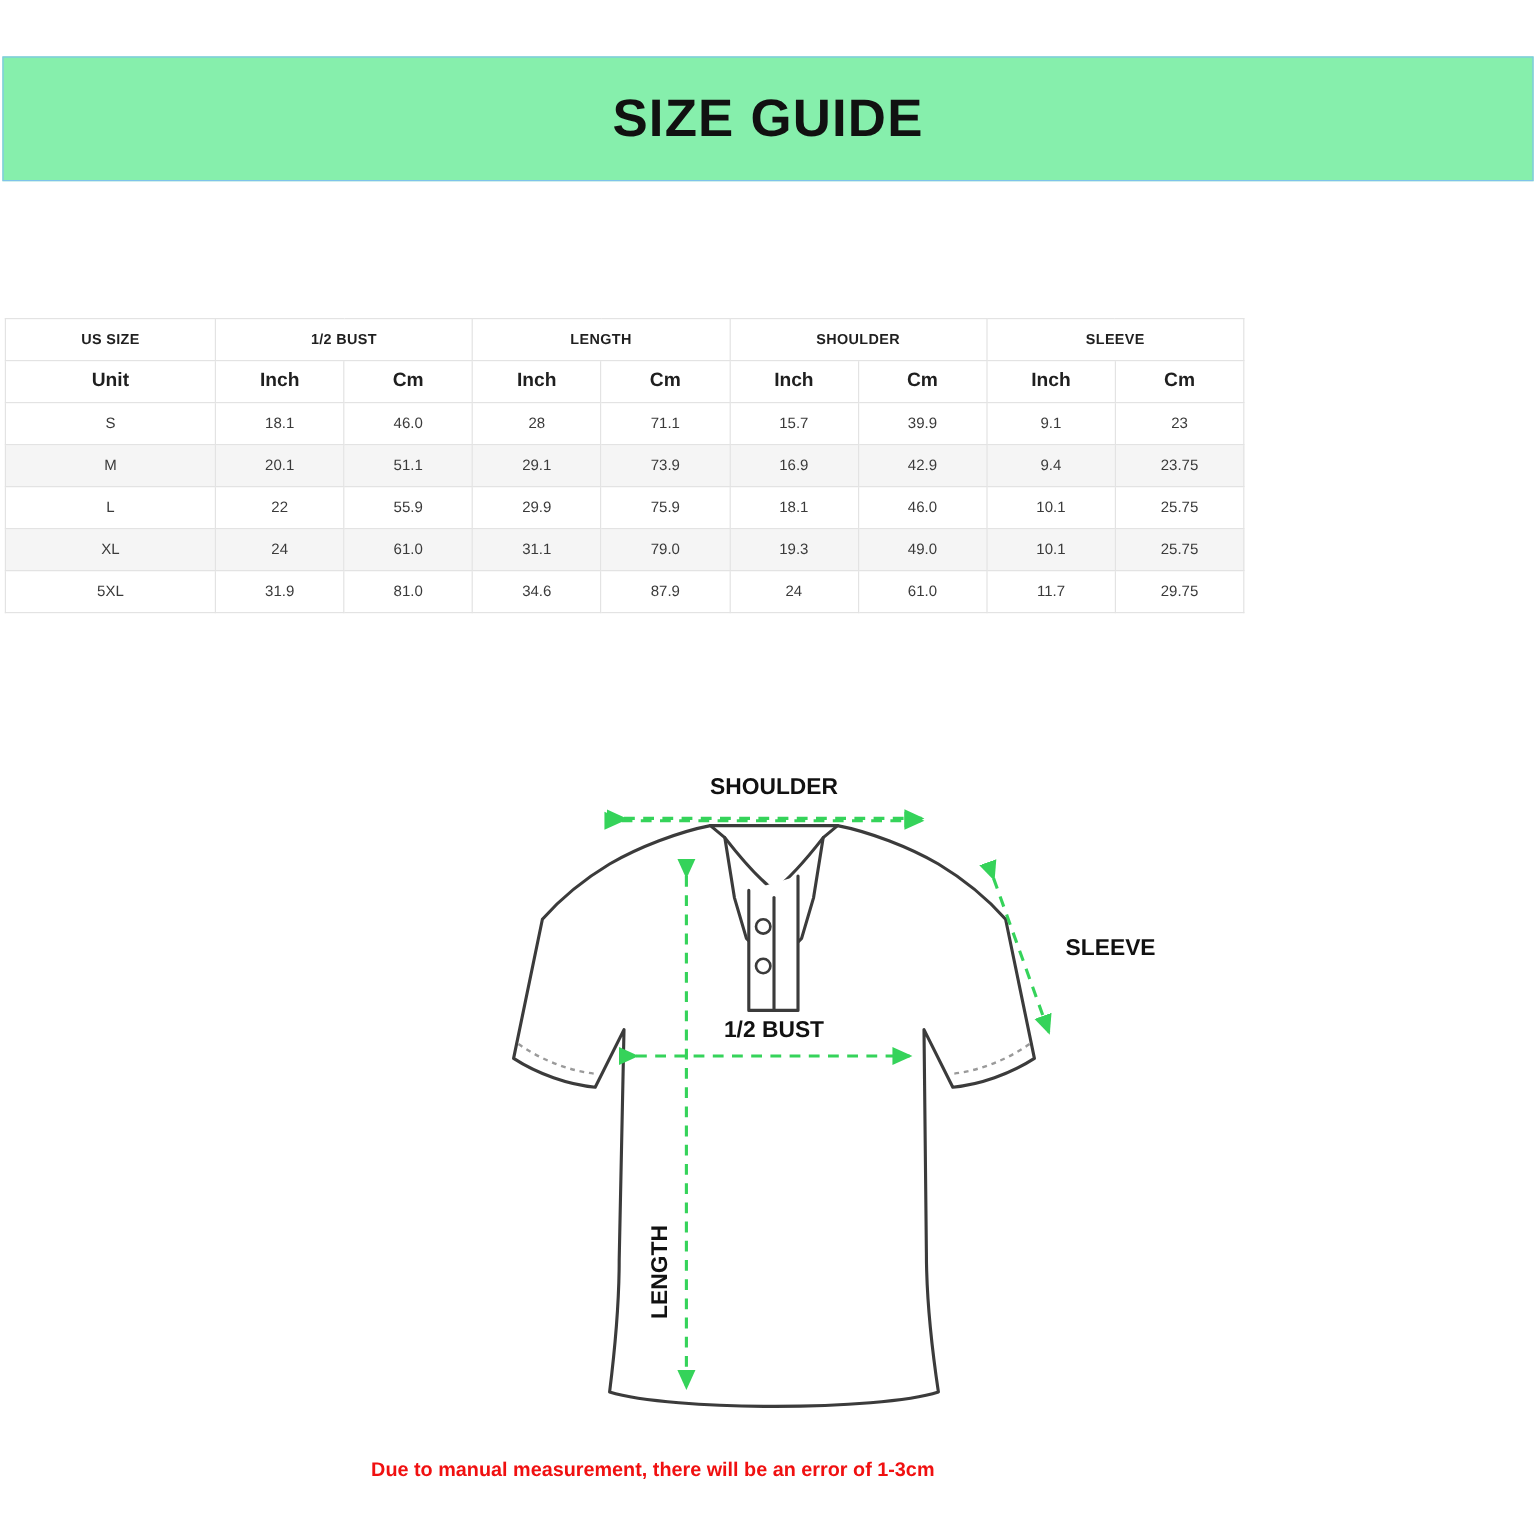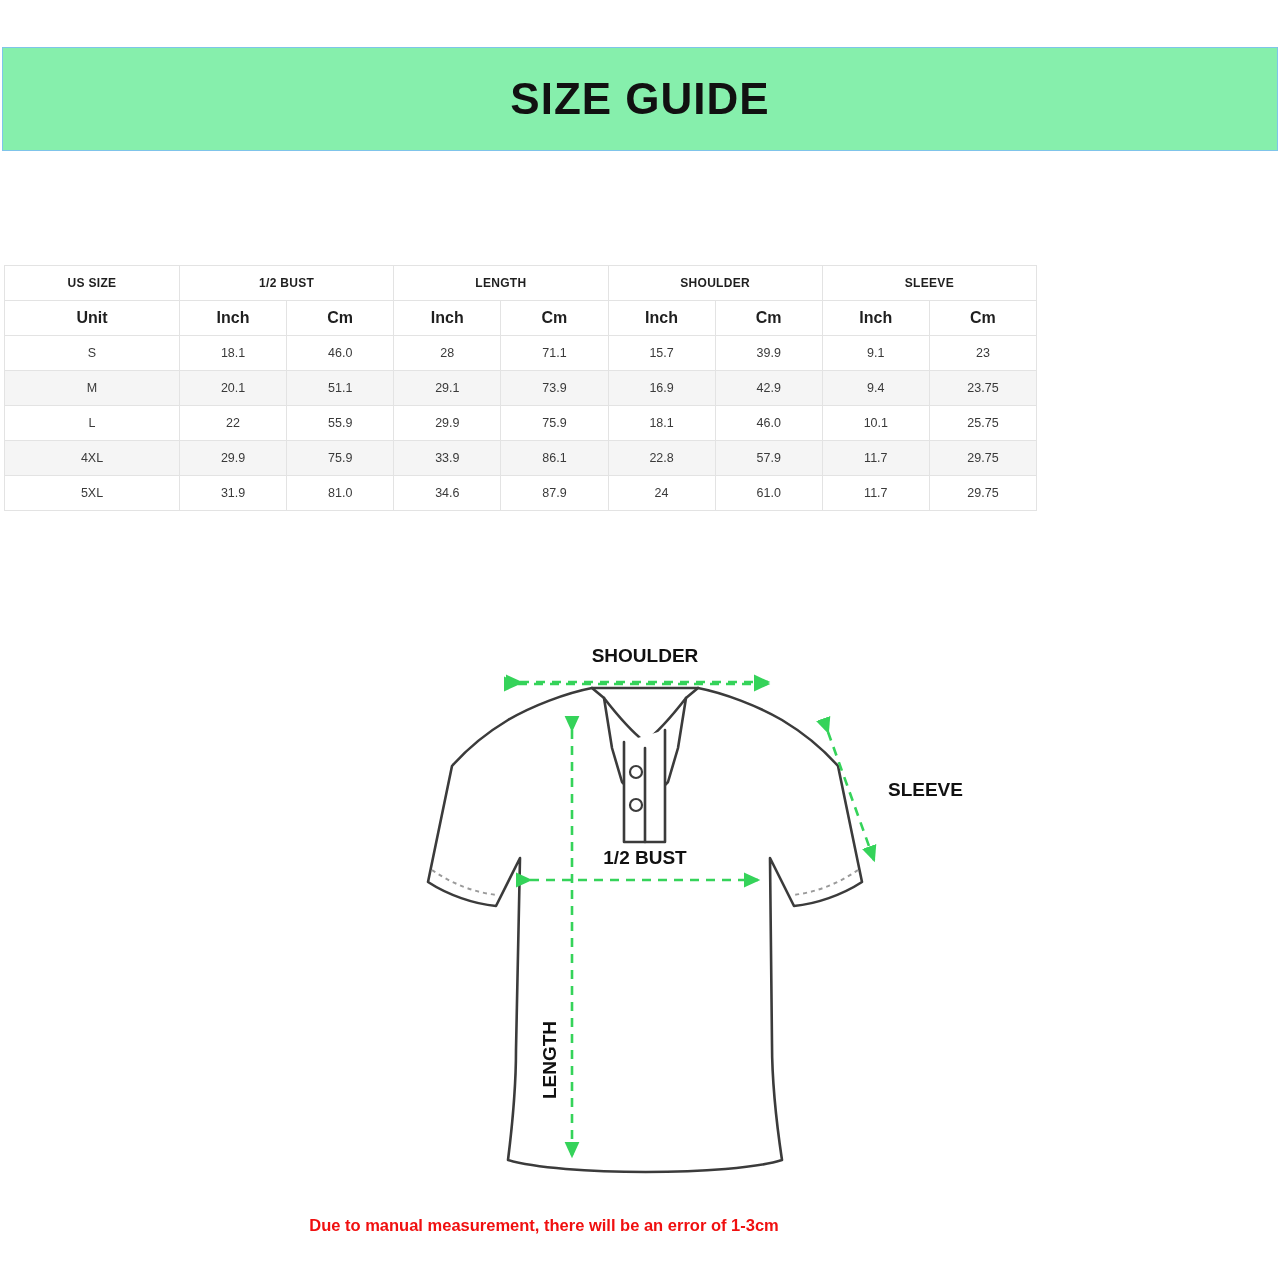--- a/index.html
+++ b/index.html
@@ -168,29 +168,29 @@
         <td>22</td>
         <td>55.9</td>
         <td>29.9</td>
         <td>75.9</td>
         <td>18.1</td>
         <td>46.0</td>
         <td>10.1</td>
         <td>25.75</td>
       </tr>
       <tr class="alt">
-        <td>4XL</td>
-        <td>29.9</td>
-        <td>75.9</td>
-        <td>33.9</td>
-        <td>86.1</td>
-        <td>22.8</td>
-        <td>57.9</td>
-        <td>11.7</td>
-        <td>29.75</td>
+        <td>XL</td>
+        <td>24</td>
+        <td>61.0</td>
+        <td>31.1</td>
+        <td>79.0</td>
+        <td>19.3</td>
+        <td>49.0</td>
+        <td>10.1</td>
+        <td>25.75</td>
       </tr>
       <tr>
         <td>5XL</td>
         <td>31.9</td>
         <td>81.0</td>
         <td>34.6</td>
         <td>87.9</td>
         <td>24</td>
         <td>61.0</td>
         <td>11.7</td>

